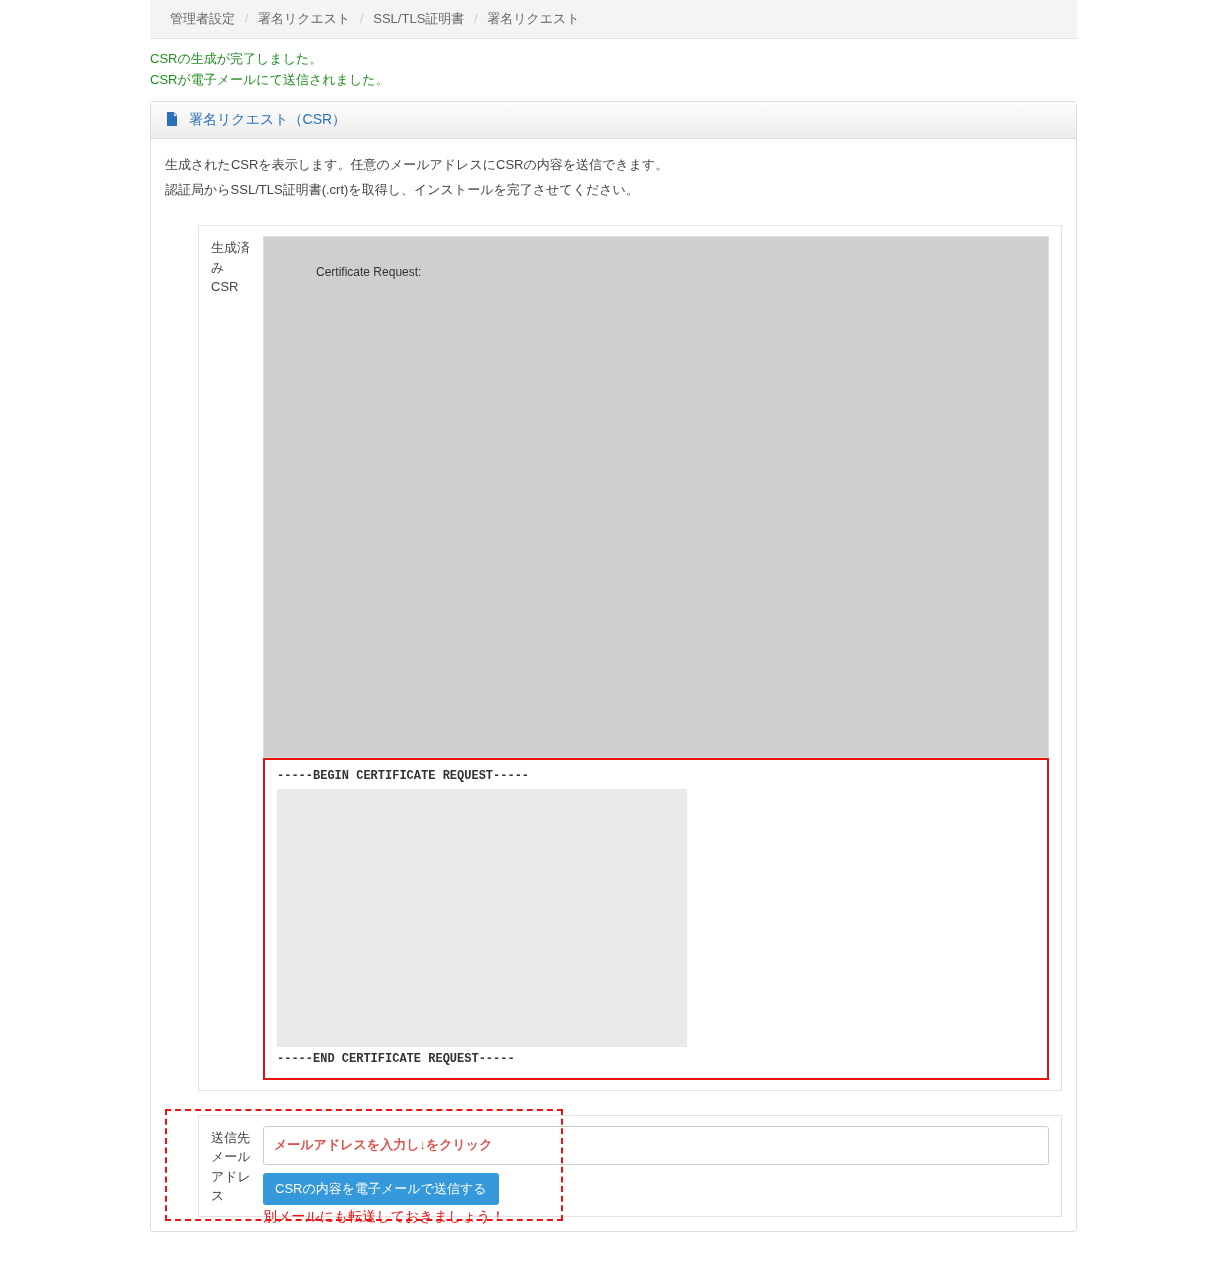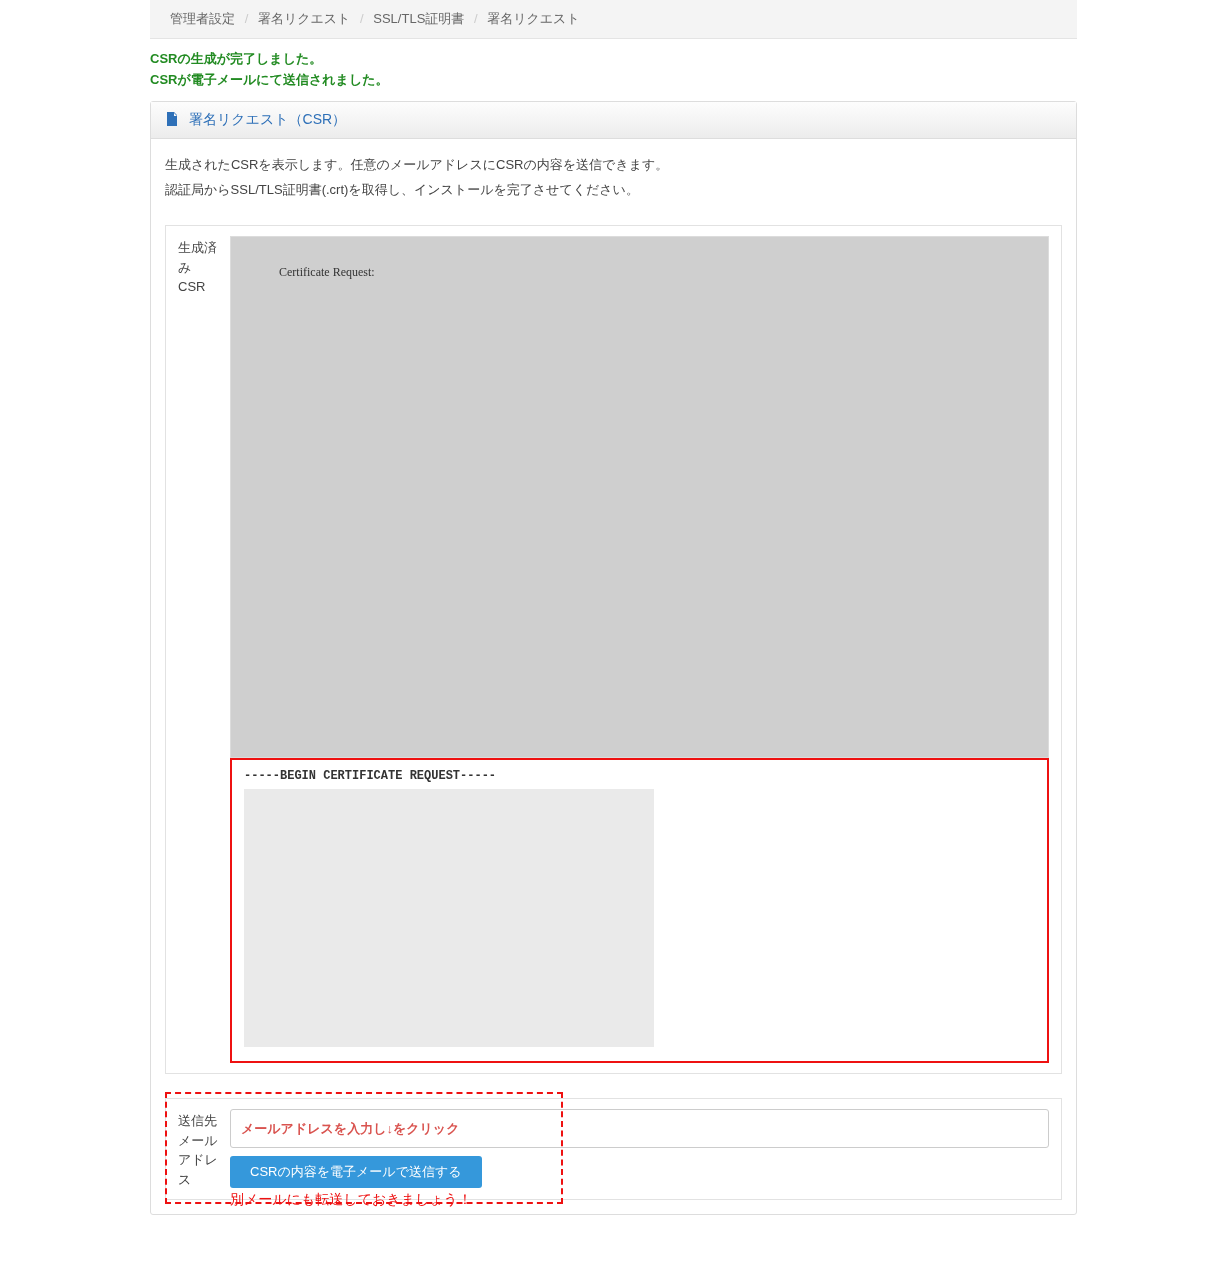--- a/index.html
+++ b/index.html
@@ -15,21 +15,21 @@
       border-bottom: 1px solid #e4e4e4;
       padding: 10px 20px;
       margin: 0 150px;
       color: #666;
     }
     .breadcrumb a { color: #666; text-decoration: none; }
     .breadcrumb .sep { color: #ccc; margin: 0 6px; }
     .content-wrap { margin: 0 150px; }
     .alert-success {
       color: #228b22;
-      font-weight: bold;
+      font-weight: normal;
       padding: 10px 0 0 0;
       line-height: 1.6;
     }
     .panel {
       border: 1px solid #ddd;
       border-radius: 3px;
       margin-top: 10px;
     }
     .panel-heading {
       background: linear-gradient(#fdfdfd, #ececec);
@@ -42,34 +42,35 @@
     .panel-heading .icon { margin-right: 6px; display: inline-block; vertical-align: -2px; }
     .panel-body { padding: 14px; }
     .desc { color: #444; line-height: 1.8; margin-bottom: 2px; }
     .warn { color: #d43f3f; font-size: 12px; margin-top: 2px; }
     .form-area {
       border: 1px solid #e2e2e2;
       margin-top: 24px;
       background: #fff;
       display: flex;
       padding: 10px 12px 10px 12px;
+      margin-left: 33px;
     }
     .form-label {
       width: 52px;
       flex-shrink: 0;
       color: #444;
       line-height: 1.5;
       padding-top: 2px;
     }
     .form-value { flex: 1; }
     .csr-top {
       background: #cfcfcf;
       border: 1px solid #dcdcdc;
       padding: 10px 12px 0 12px;
-      font-family: Liberation Serif, serif;
+      font-family: Liberation Sans, sans-serif;
       font-size: 12px;
       color: #333;
       white-space: pre;
       overflow: hidden;
       line-height: 1.4;
     }
     .csr-top .gray-block { height: 426px; background: #cfcfcf; }
     .red-box {
       border: 2px solid #e11;
       margin-top: 0;
@@ -97,21 +98,21 @@
       border: 1px solid #ccc;
       border-radius: 3px;
       font-size: 13px;
       color: #d9534f;
       font-weight: bold;
     }
     .btn-send {
       background: #3598db;
       color: #fff;
       border: none;
-      padding: 7px 20px;
+      padding: 7px 12px;
       border-radius: 3px;
       font-size: 13px;
       margin-top: 8px;
       cursor: pointer;
     }
     .dashed-annot {
       position: absolute;
       border: 2px dashed #e11;
       pointer-events: none;
     }
@@ -160,20 +161,21 @@
         <div class="form-label" style="white-space:pre-line">生成済み
 CSR</div>
         <div class="form-value">
           <div class="csr-top">
             <span>Certificate Request:</span>
             <div class="gray-block"></div>
           </div>
           <div class="red-box">
             <div>-----BEGIN CERTIFICATE REQUEST-----</div>
             <div class="redact"></div>
+            <div>-----END CERTIFICATE REQUEST-----</div>
           </div>
         </div>
       </div>
 
       <div class="email-panel-wrap">
         <div class="form-area email-area">
           <div class="form-label" style="white-space:pre-line">送信先
 メール
 アドレ
 ス</div>

